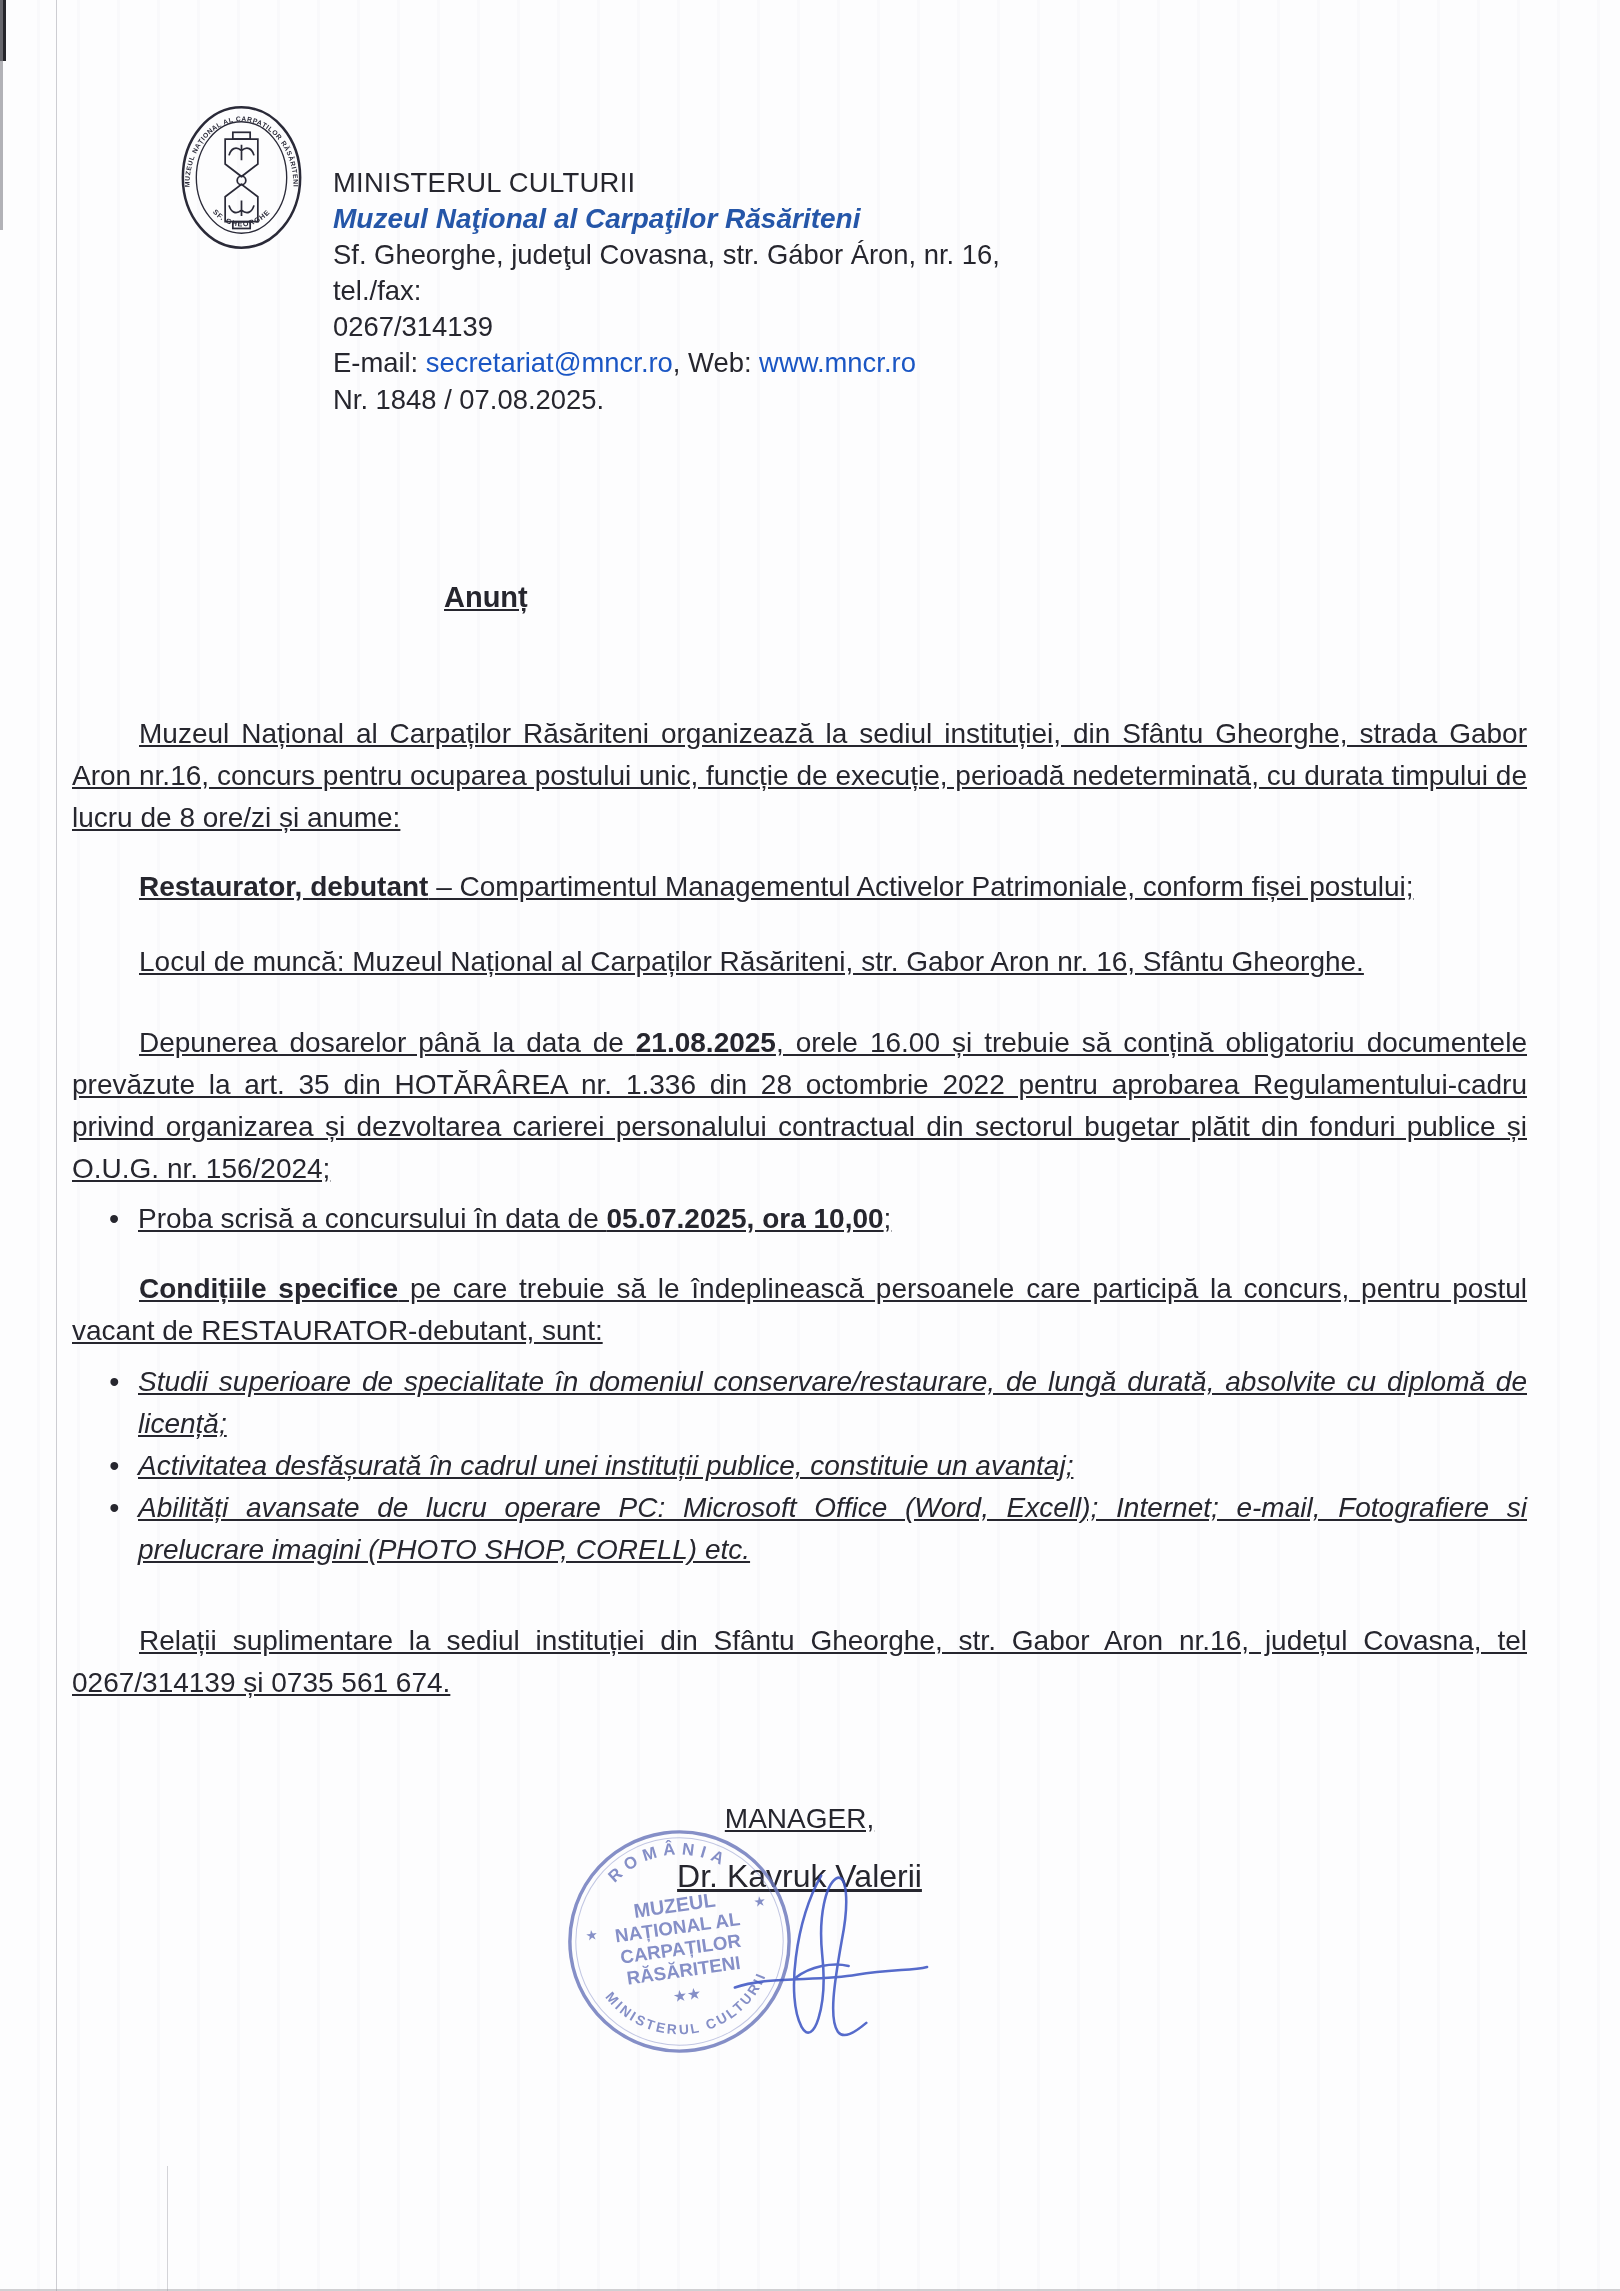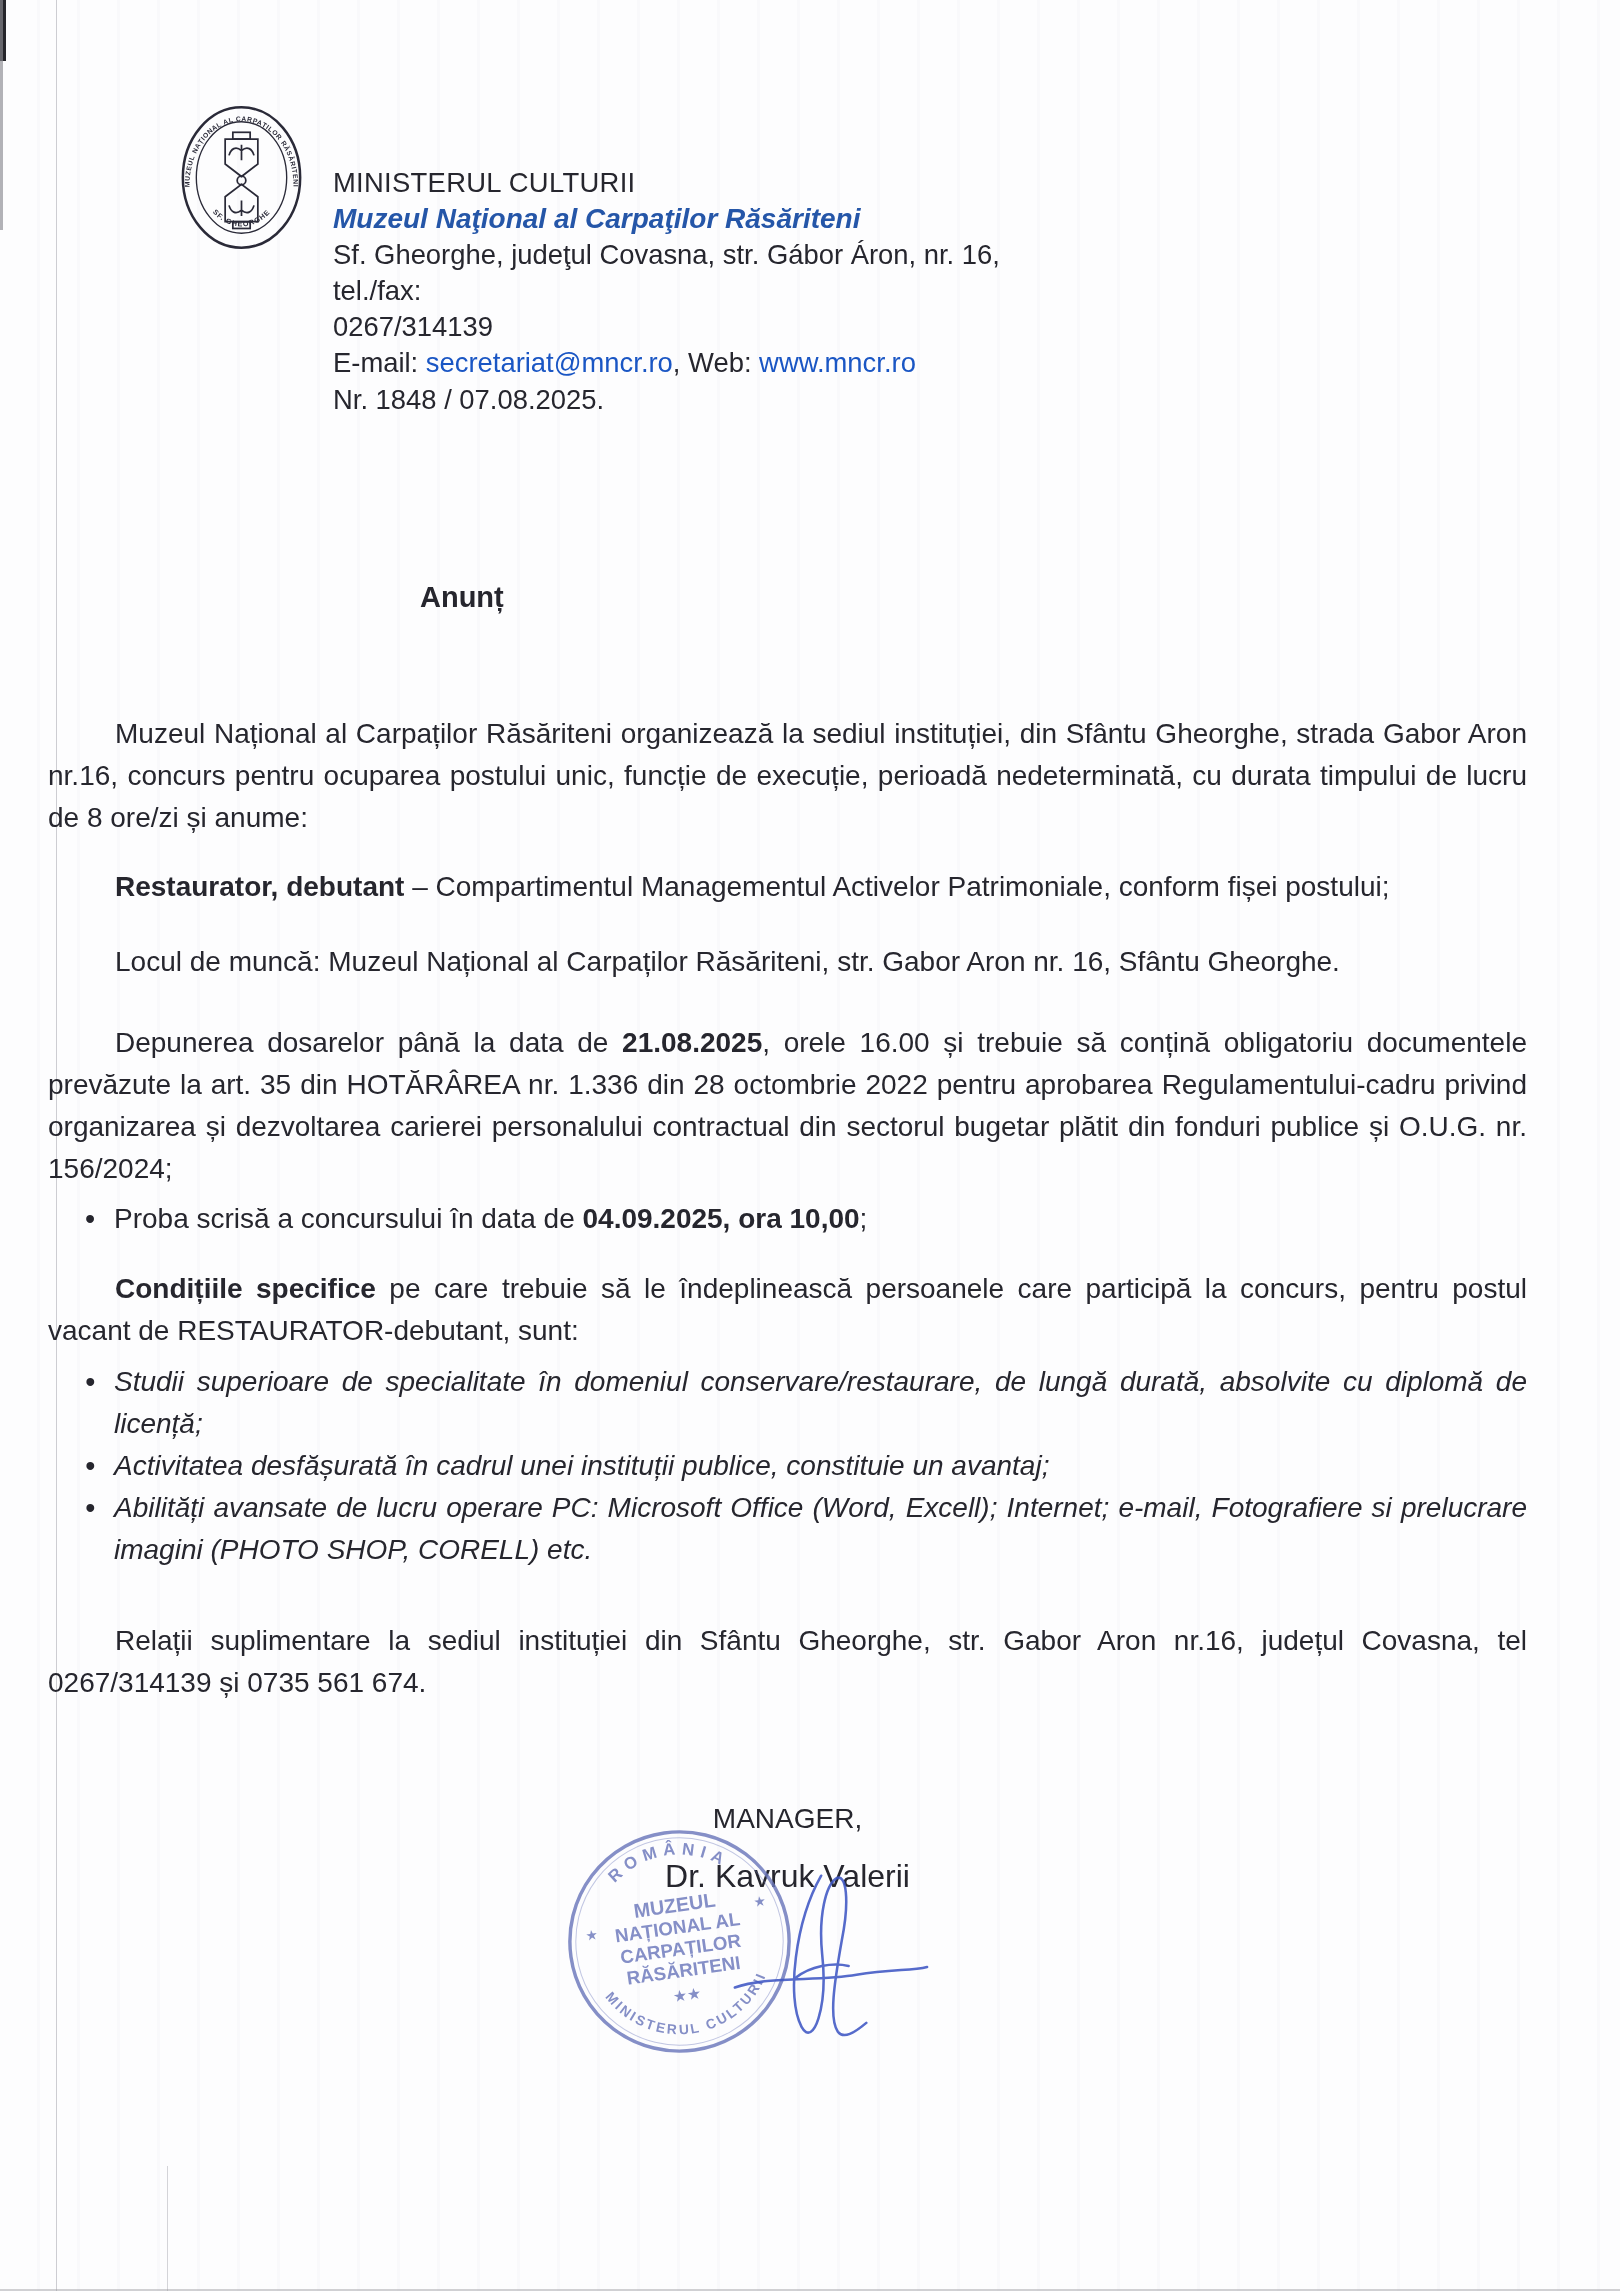--- a/index.html
+++ b/index.html
@@ -23,21 +23,21 @@
 
   
   .seal-wrap{position:absolute;left:179px;top:102px;width:125px;height:151px;}
   .letterhead-text{position:absolute;left:333px;top:165px;width:745px;font-size:27.4px;line-height:36px;}
   .lh-ministry{letter-spacing:0.3px;}
   .lh-museum{font-weight:bold;font-style:italic;color:#2556a8;font-size:28px;}
   .lh-link{color:#1a56c4;margin-top:8px;}
   .lh-reg{margin-top:1px;}
 
   
-  .content{position:relative;padding:580px 93px 0 48px;font-size:28px;line-height:42px;}
+  .content{position:relative;padding:580px 93px 0 72px;font-size:28px;line-height:42px;text-decoration:underline;}
   .title{margin:0 0 0 372px;font-size:29px;font-weight:bold;line-height:35px;}
   p{margin:0;}
   .justify{text-align:justify;}
   .indent{text-indent:67px;}
   .p1{margin-top:98px;}
   .job-line{margin-top:27.4px;margin-left:67px;}
   .loc-line{margin-top:33px;margin-left:67px;}
   .p4{margin-top:39px;}
   ul.dots{list-style:none;margin:7.8px 0 0 37px;padding:0;}
   ul.dots li{position:relative;padding-left:29px;text-align:justify;}
@@ -113,21 +113,21 @@
     </p>
 
     <p class="loc-line">Locul de muncă:  Muzeul Național al Carpaților Răsăriteni, str. Gabor Aron nr. 16, Sfântu Gheorghe.</p>
 
     <p class="p4 justify indent">
       <span>Depunerea dosarelor până la data de </span><b>21.08.2025</b><span>, orele 16.00 și trebuie să conțină obligatoriu documentele prevăzute la art. 35 din HOTĂRÂREA nr. 1.336 din 28 octombrie 2022 pentru aprobarea Regulamentului-cadru privind organizarea și dezvoltarea carierei personalului contractual din sectorul bugetar plătit din fonduri publice și O.U.G. nr. 156/2024;</span>
     </p>
 
     <ul class="dots">
       <li>
-        <span>Proba scrisă a concursului în data de </span><b>04.09.2025, ora 10,00</b><span>;</span>
+        <span>Proba scrisă a concursului în data de </span><b>05.07.2025, ora 10,00</b><span>;</span>
       </li>
     </ul>
 
     <p class="p6 justify indent">
       <b>Condițiile specifice</b><span> pe care trebuie să le îndeplinească persoanele care participă la concurs, pentru postul vacant de RESTAURATOR-debutant, sunt:</span>
     </p>
 
     <ul class="dots conds">
       <li>Studii superioare de specialitate în domeniul conservare/restaurare, de lungă durată, absolvite cu diplomă de licență;</li>
       <li>Activitatea desfășurată în cadrul unei instituții publice, constituie un avantaj;</li>

